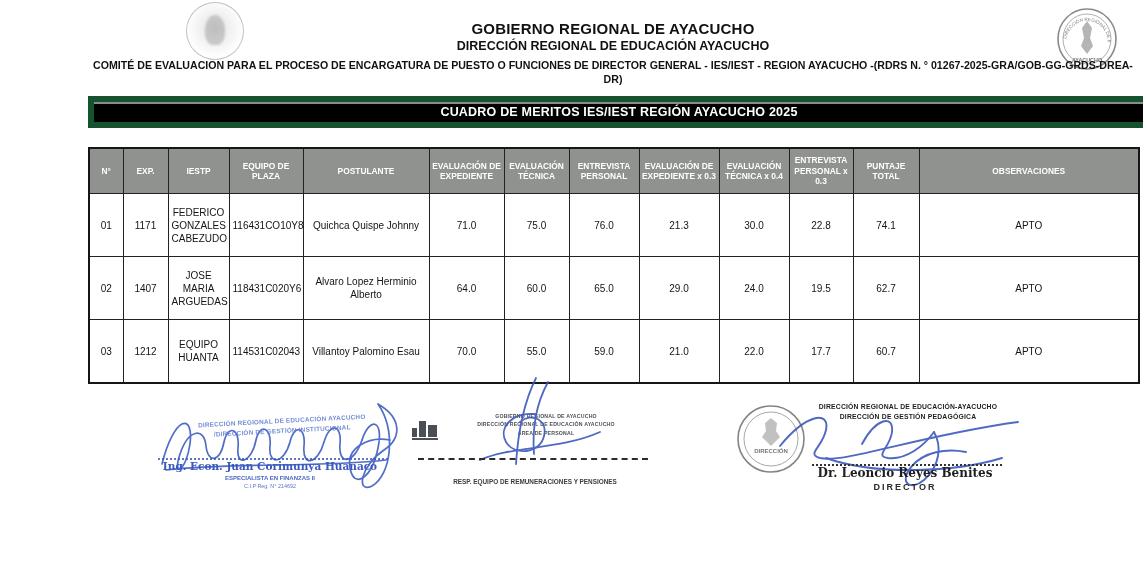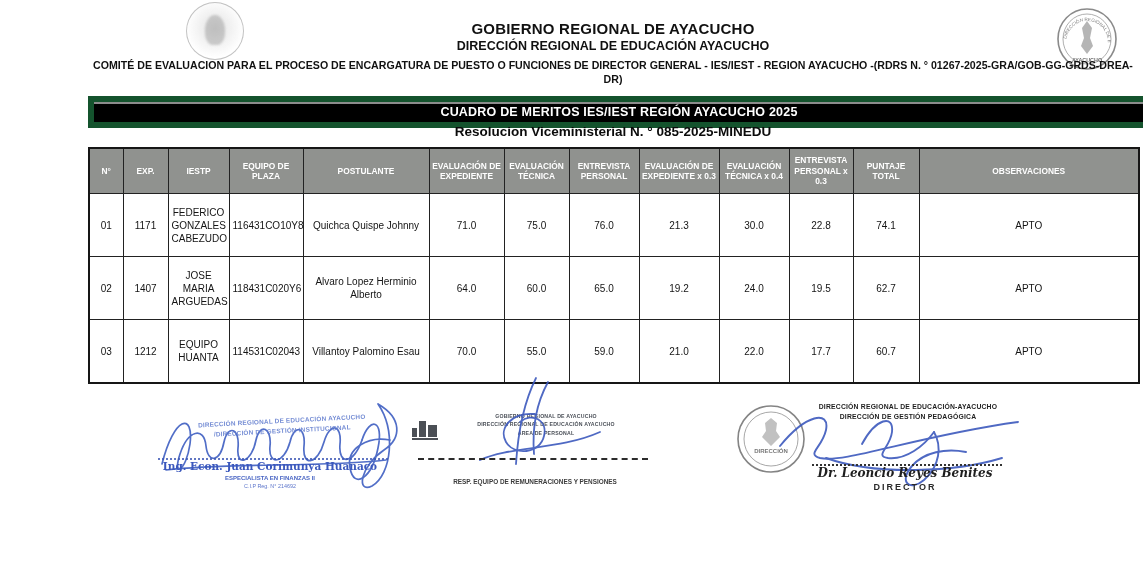--- a/index.html
+++ b/index.html
@@ -56,21 +56,21 @@
   .sig-center .role{position:absolute;left:0;top:78px;width:270px;text-align:center;font-size:6.4px;color:#3c3c3c;font-weight:bold;}
   .sig-center svg{position:absolute;left:40px;top:-24px;}
 
   .sig-right{left:720px;top:392px;width:320px;height:120px;}
   .round-stamp{position:absolute;left:16px;top:12px;width:70px;height:70px;opacity:.85;}
   .sig-right .stamp-lines{position:absolute;left:78px;top:10px;width:220px;text-align:center;
     color:#1d1d1d;font-size:6.8px;font-weight:bold;line-height:1.5;letter-spacing:.2px;
     font-family:"Liberation Sans",sans-serif;}
   .sig-right .dotline{position:absolute;left:92px;top:72px;width:190px;border-bottom:2px dotted #333;}
   .sig-right .name{position:absolute;left:70px;top:74px;width:230px;text-align:center;
-    font-family:"DejaVu Serif",serif;font-style:italic;font-weight:bold;font-size:12px;color:#1f1f1f;}
+    font-family:"DejaVu Serif",serif;font-weight:bold;font-size:12px;color:#1f1f1f;}
   .sig-right .role{position:absolute;left:70px;top:90px;width:230px;text-align:center;
     font-size:9px;font-weight:bold;letter-spacing:2px;color:#2a2a2a;}
   .sig-right svg.ink{position:absolute;left:46px;top:-4px;}
 </style>
 </head>
 <body>
 
 <div class="page">
 
   <div class="seal-left">
@@ -92,21 +92,20 @@
 
   <div class="hdr-center">
     <div class="org-title">GOBIERNO REGIONAL DE AYACUCHO</div>
     <div class="org-sub">DIRECCIÓN REGIONAL DE EDUCACIÓN AYACUCHO</div>
   </div>
   <div class="committee">COMITÉ DE EVALUACION PARA EL PROCESO DE ENCARGATURA DE PUESTO O FUNCIONES DE DIRECTOR GENERAL - IES/IEST - REGION AYACUCHO -(RDRS N. ° 01267-2025-GRA/GOB-GG-GRDS-DREA-DR)</div>
 
   <div class="banner">
     <span>CUADRO DE MERITOS IES/IEST REGIÓN AYACUCHO 2025</span>
   </div>
-  <div class="res-line">Resolucion Viceministerial N. ° 085-2025-MINEDU</div>
 
   <div class="tbl-wrap">
     <table class="merit" id="merit-table">
       <colgroup id="merit-cols">
           <col style="width: 34px;">
           <col style="width: 45px;">
           <col style="width: 61px;">
           <col style="width: 74px;">
           <col style="width: 126px;">
           <col style="width: 75px;">
@@ -153,21 +152,21 @@
           </tr>
           <tr>
             <td>02</td>
             <td>1407</td>
             <td>JOSE MARIA ARGUEDAS</td>
             <td>118431C020Y6</td>
             <td>Alvaro Lopez Herminio Alberto</td>
             <td>64.0</td>
             <td>60.0</td>
             <td>65.0</td>
-            <td>19.2</td>
+            <td>29.0</td>
             <td>24.0</td>
             <td>19.5</td>
             <td>62.7</td>
             <td>APTO</td>
           </tr>
           <tr>
             <td>03</td>
             <td>1212</td>
             <td>EQUIPO HUANTA</td>
             <td>114531C02043</td>

